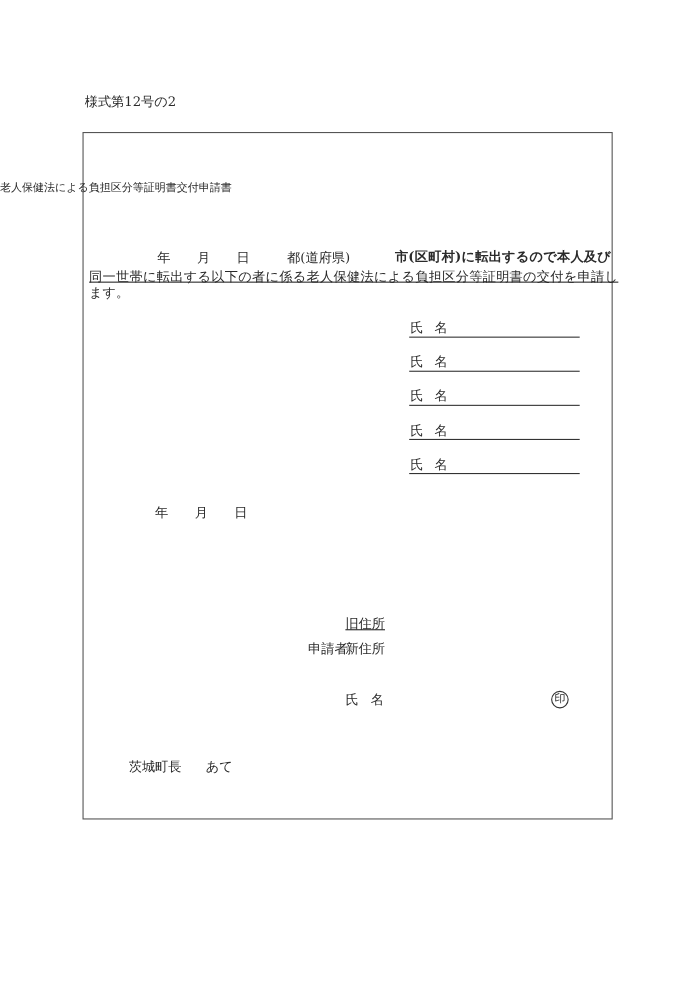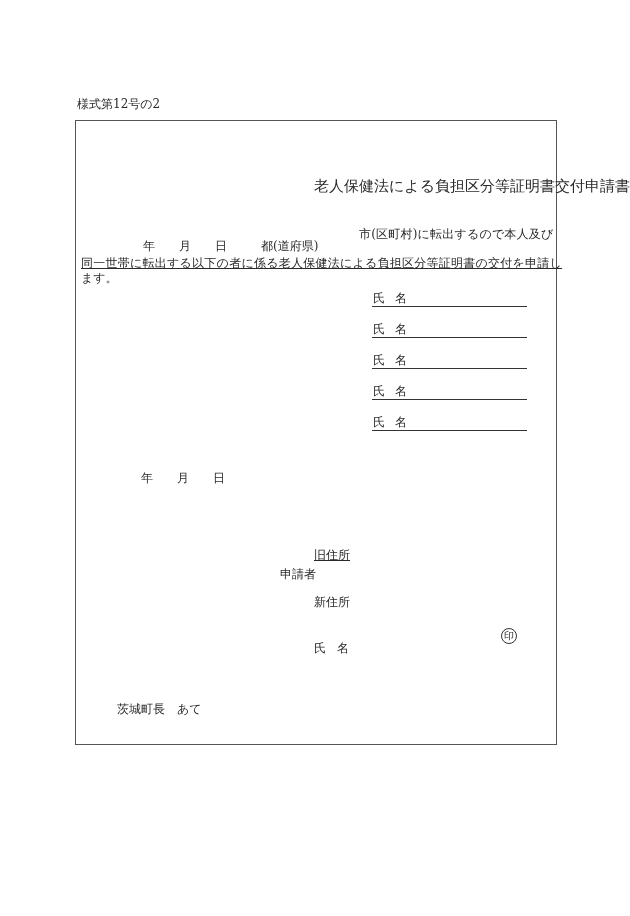--- a/index.html
+++ b/index.html
@@ -9,31 +9,31 @@
     }
     body {
       width: 630px;
       height: 916px;
       position: relative;
       overflow: hidden;
       font-family: "DejaVu Serif", "Liberation Serif", serif;
       color: #2a2a2a;
       font-size: 12px;
     }
-    .abs { position: absolute; white-space: nowrap; line-height: 1; margin-top: 12px; }
+    .abs { position: absolute; white-space: nowrap; line-height: 1; }
     .form-number { left: 77px; top: 86px; font-size: 12px; }
     .form-box {
       position: absolute;
       left: 75px;
       top: 120px;
       width: 480px;
       height: 623px;
       border: 1px solid #555;
     }
-    .title { left: 0; width: 100%; top: 167px; text-align: right; font-size: 15px; }
+    .title { left: 0; width: 100%; top: 167px; text-align: left; font-size: 10px; }
     .para-line { font-size: 12px; }
     .name-row {
       position: absolute;
       left: 372px;
       width: 155px;
       height: 16px;
       border-bottom: 1px solid #333;
       font-size: 12px;
     }
     .name-row .lbl { position: absolute; left: 1px; top: 0; }
@@ -58,21 +58,21 @@
 
 <div class="form-box"></div>
 
 <div class="abs title">老人保健法による負担区分等証明書交付申請書</div>
 
 <div>
   <span class="abs para-line" style="left:143px;top:228px;">年</span>
   <span class="abs para-line" style="left:179px;top:228px;">月</span>
   <span class="abs para-line" style="left:215px;top:228px;">日</span>
   <span class="abs para-line" style="left:261px;top:228px;text-align:center;">都(道府県)</span>
-  <span class="abs para-line" style="left:359px;top:216px;letter-spacing:0.2px;">市(区町村)に転出するので本人及び</span>
+  <span class="abs para-line" style="left:359px;top:227px;letter-spacing:0.2px;font-weight:bold;">市(区町村)に転出するので本人及び</span>
   <span class="abs para-line" style="left:81px;top:245px;letter-spacing:0.25px;text-decoration:underline;">同一世帯に転出する以下の者に係る老人保健法による負担区分等証明書の交付を申請し</span>
   <span class="abs para-line" style="left:81px;top:261px;font-family:Liberation Mono, monospace;">ます。</span>
 </div>
 
 <div class="name-row" style="top:290px;">
   <span class="lbl">氏</span>
   <span class="lbl2">名</span>
 </div>
 <div class="name-row" style="top:321px;">
   <span class="lbl">氏</span>
@@ -88,21 +88,21 @@
 </div>
 <div class="name-row" style="top:414px;">
   <span class="lbl">氏</span>
   <span class="lbl2">名</span>
 </div>
 
 <span class="abs" style="left:141px;top:460px;">年</span>
 <span class="abs" style="left:177px;top:460px;">月</span>
 <span class="abs" style="left:213px;top:460px;">日</span>
 
-<span class="abs" style="left:314px;top:537px;text-decoration:underline;">旧住所</span>
-<span class="abs" style="left:266px;top:556px;padding-left:14px;">申請者</span>
+<span class="abs" style="left:314px;top:561px;text-decoration:underline;">旧住所</span>
+<span class="abs" style="left:266px;top:584px;padding-left:14px;">申請者</span>
 <span class="abs" style="left:314px;top:584px;">新住所</span>
 <span class="abs" style="left:314px;top:630px;">氏</span>
 <span class="abs" style="left:337px;top:630px;">名</span>
 <span class="seal">印</span>
 
 <span class="abs" style="left:117px;top:691px;">茨城町長</span>
-<span class="abs" style="left:177px;top:691px;">あて</span>
+<span class="abs" style="left:187px;top:691px;">あて</span>
 
 </body></html>

